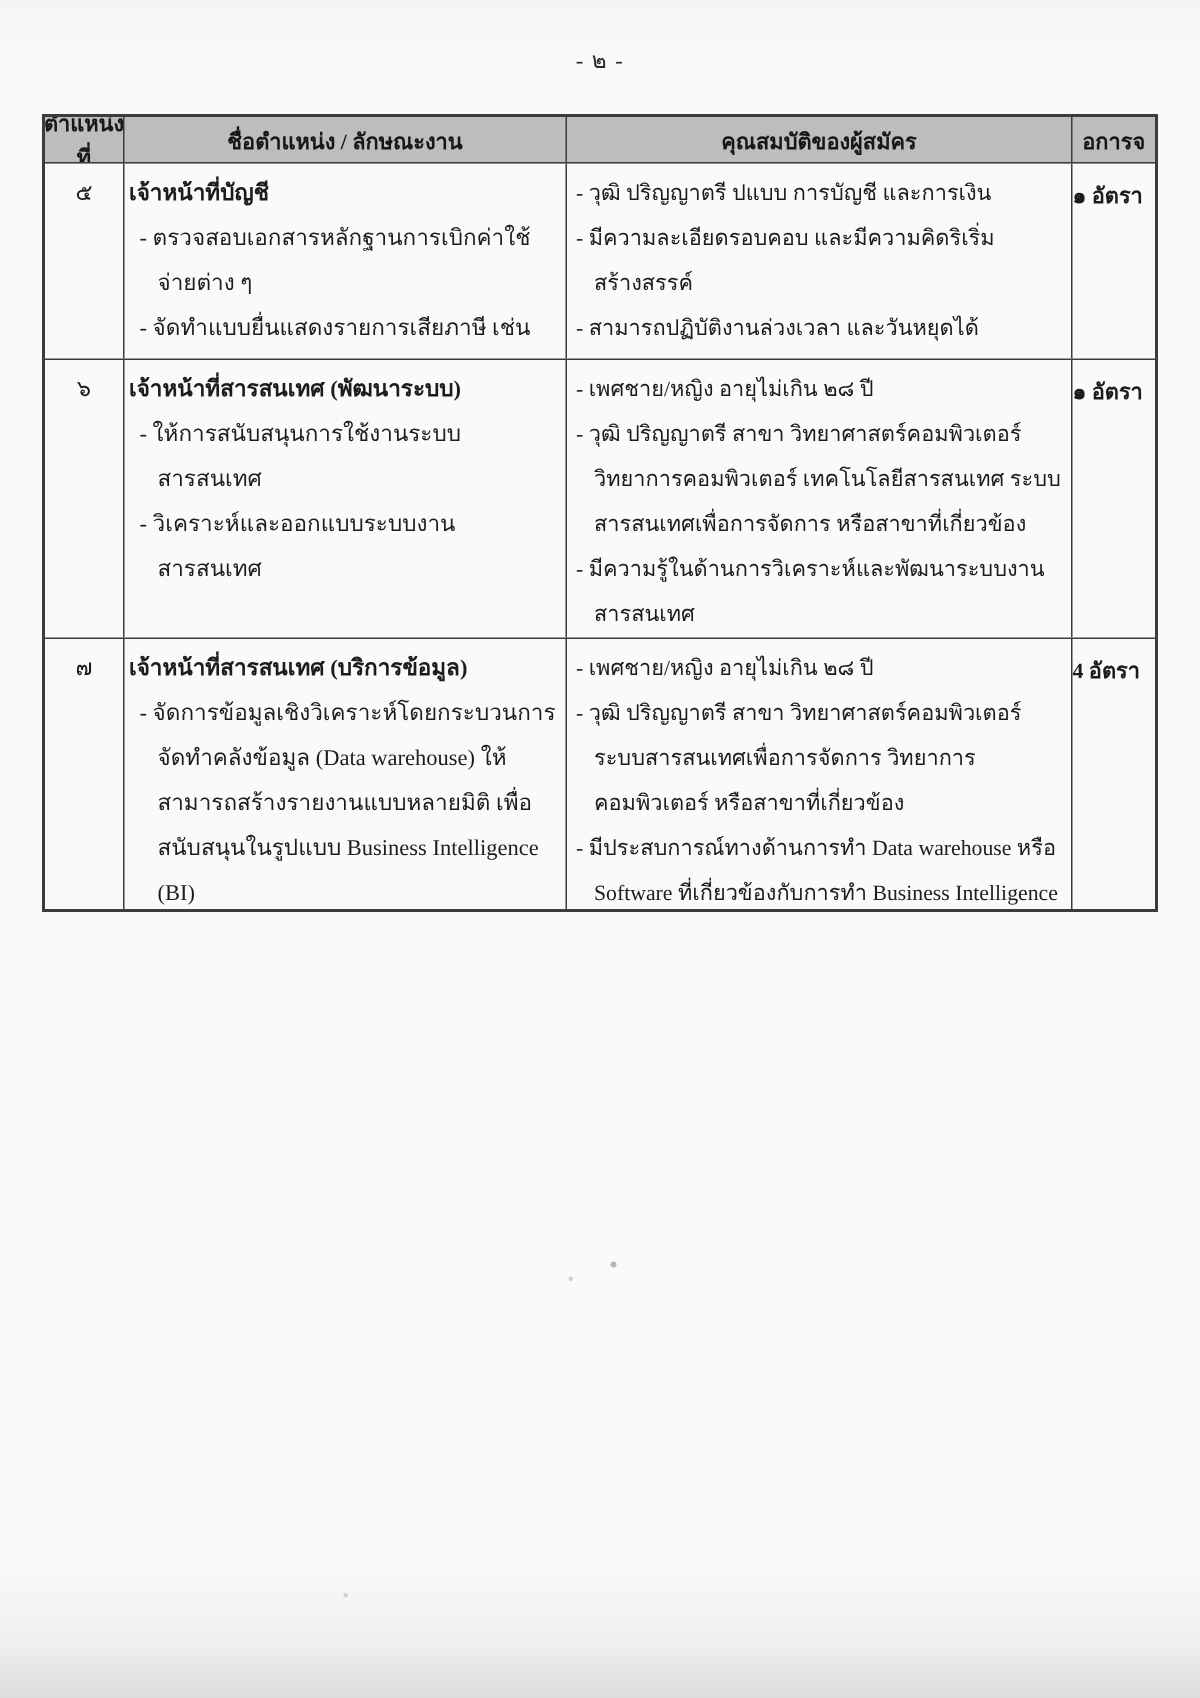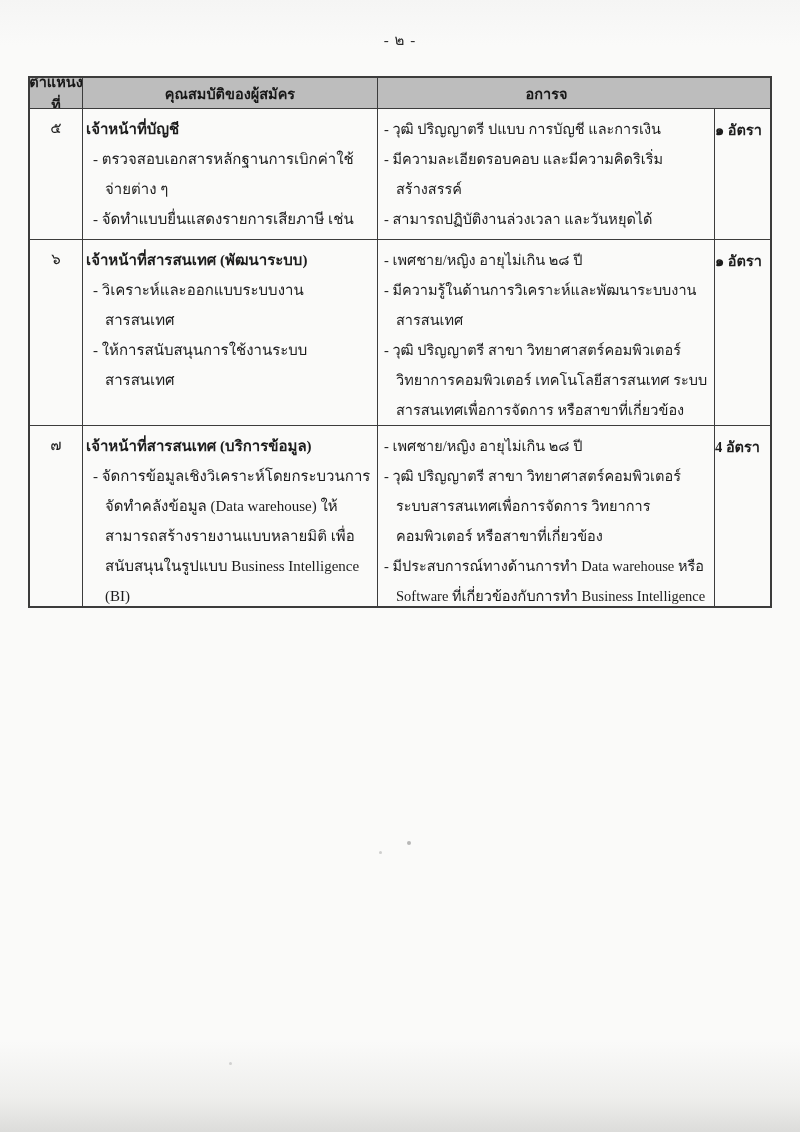--- a/index.html
+++ b/index.html
@@ -107,20 +107,21 @@
   .speck.s3 { left: 229px; top: 1062px; width: 3px; height: 3px; opacity: .4; }
 </style>
 </head>
 <body>
 
 <div class="page-number">- ๒ -</div>
 
 <div class="jobs-table">
   <div class="trow header-row">
     <div>ตำแหน่งที่</div>
+    <div>ชื่อตำแหน่ง / ลักษณะงาน</div>
     <div>คุณสมบัติของผู้สมัคร</div>
     <div>อการจ</div>
   </div>
   <div id="table-body">
   <div class="trow table-row">
     <div class="cell-no">๕</div>
     <div class="cell-title-duties">
       <div class="title">เจ้าหน้าที่บัญชี</div>
       <div>
             <div class="line">- ตรวจสอบเอกสารหลักฐานการเบิกค่าใช้จ่ายต่าง ๆ</div>
@@ -133,28 +134,28 @@
           <div class="line">- สามารถปฏิบัติงานล่วงเวลา และวันหยุดได้</div>
         </div>
     <div class="cell-qty">๑ อัตรา</div>
   </div>
 
   <div class="trow table-row">
     <div class="cell-no">๖</div>
     <div class="cell-title-duties">
       <div class="title">เจ้าหน้าที่สารสนเทศ (พัฒนาระบบ)</div>
       <div>
+            <div class="line">- ให้การสนับสนุนการใช้งานระบบสารสนเทศ</div>
             <div class="line">- วิเคราะห์และออกแบบระบบงานสารสนเทศ</div>
-            <div class="line">- ให้การสนับสนุนการใช้งานระบบสารสนเทศ</div>
           </div>
     </div>
     <div class="cell-quals">
           <div class="line">- เพศชาย/หญิง อายุไม่เกิน ๒๘ ปี</div>
+          <div class="line">- วุฒิ ปริญญาตรี สาขา วิทยาศาสตร์คอมพิวเตอร์ วิทยาการคอมพิวเตอร์ เทคโนโลยีสารสนเทศ ระบบสารสนเทศเพื่อการจัดการ หรือสาขาที่เกี่ยวข้อง</div>
           <div class="line">- มีความรู้ในด้านการวิเคราะห์และพัฒนาระบบงานสารสนเทศ</div>
-          <div class="line">- วุฒิ ปริญญาตรี สาขา วิทยาศาสตร์คอมพิวเตอร์ วิทยาการคอมพิวเตอร์ เทคโนโลยีสารสนเทศ ระบบสารสนเทศเพื่อการจัดการ หรือสาขาที่เกี่ยวข้อง</div>
         </div>
     <div class="cell-qty">๑ อัตรา</div>
   </div>
 
   <div class="trow table-row">
     <div class="cell-no">๗</div>
     <div class="cell-title-duties">
       <div class="title">เจ้าหน้าที่สารสนเทศ (บริการข้อมูล)</div>
       <div>
             <div class="line">- จัดการข้อมูลเชิงวิเคราะห์โดยกระบวนการจัดทำคลังข้อมูล (Data warehouse) ให้สามารถสร้างรายงานแบบหลายมิติ เพื่อสนับสนุนในรูปแบบ Business Intelligence (BI)</div>

